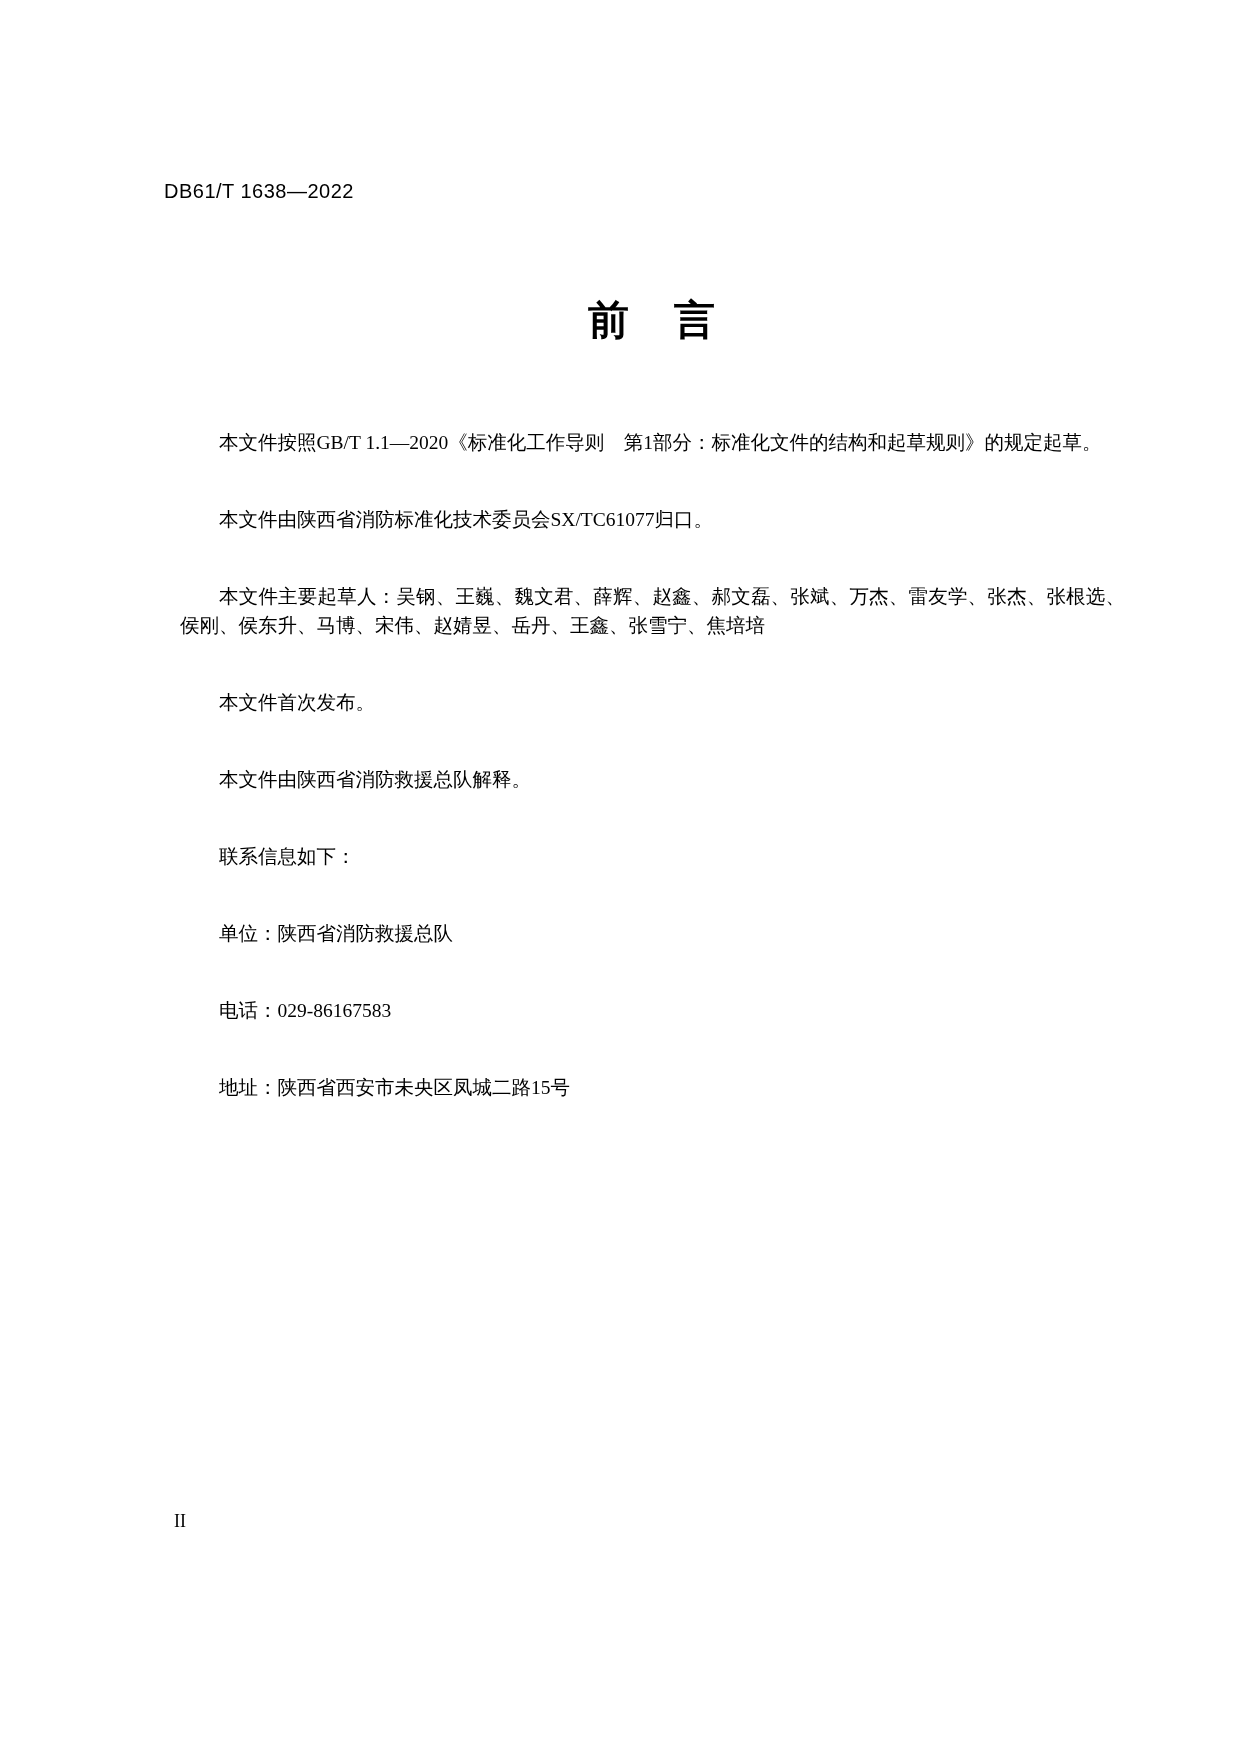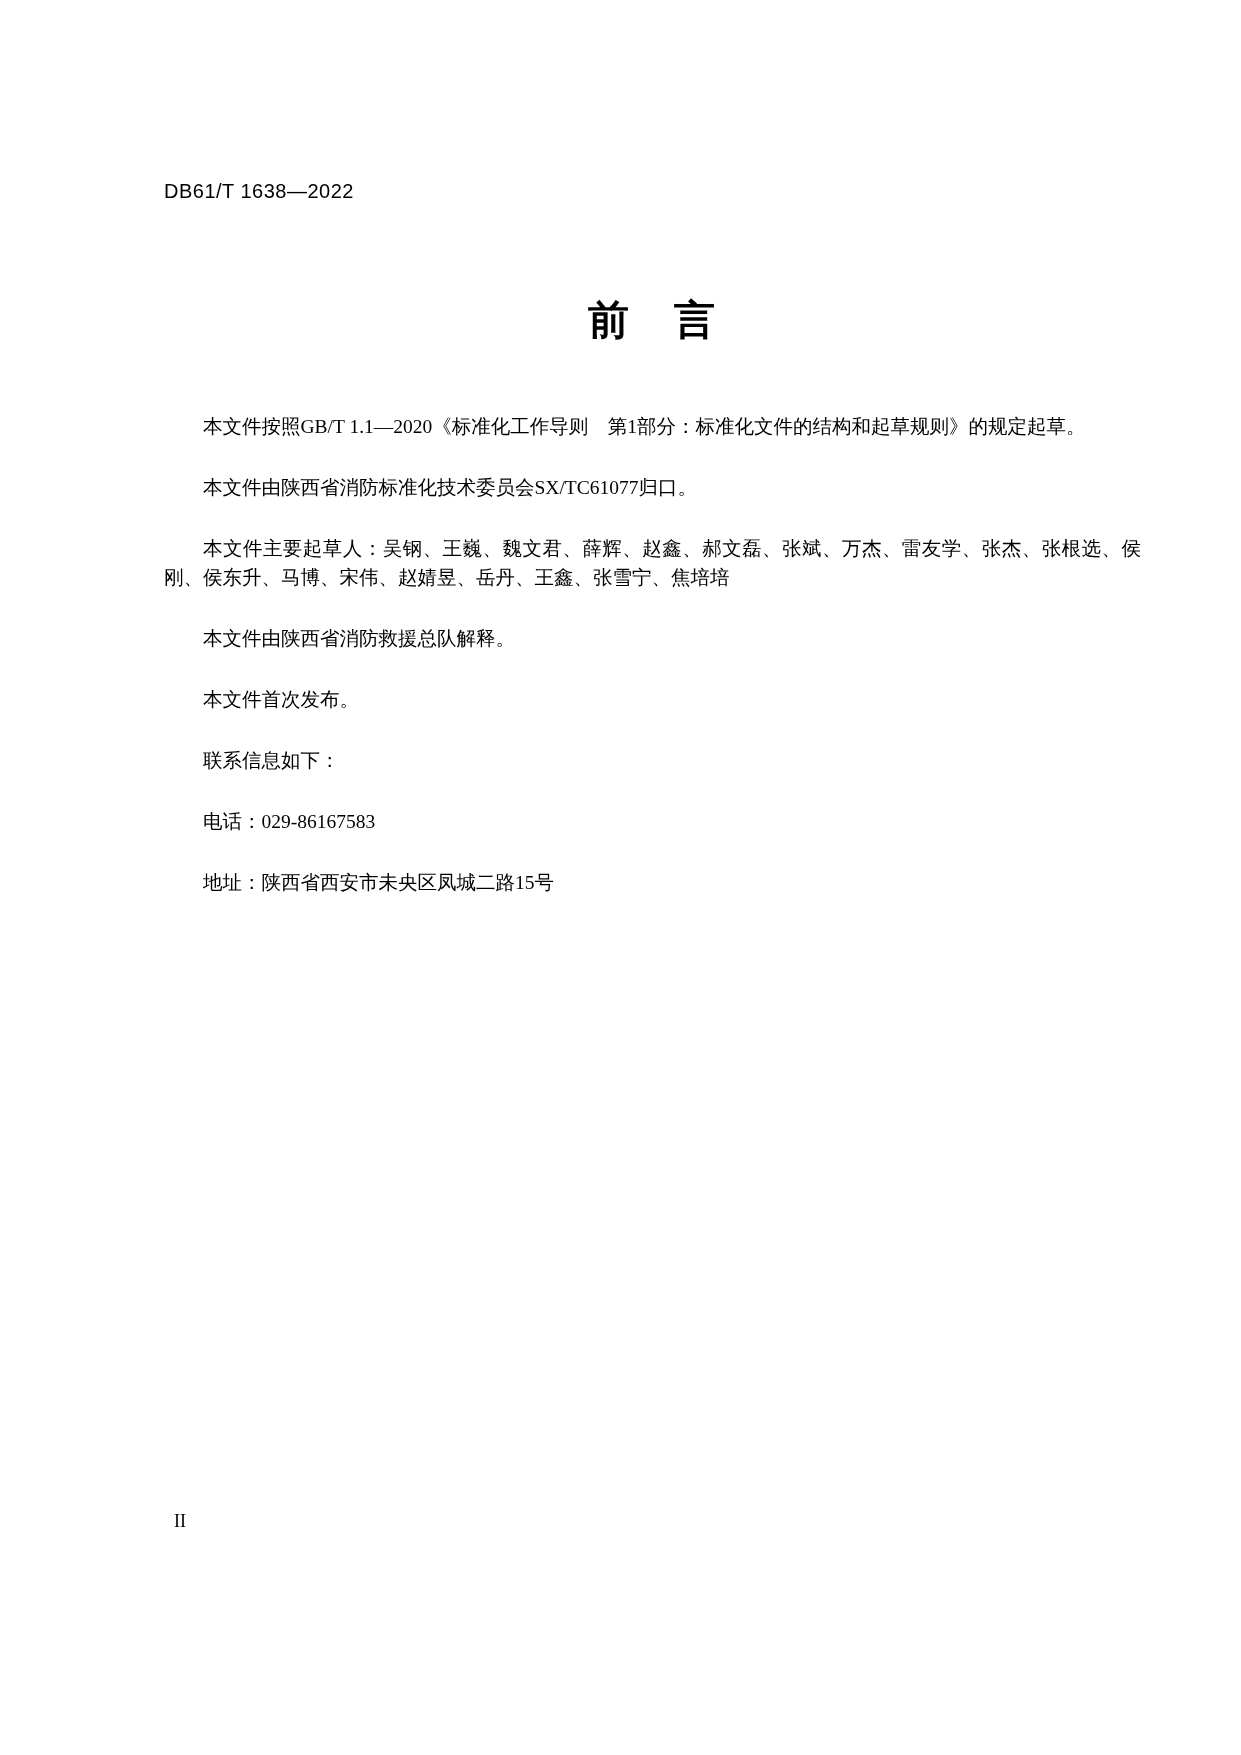--- a/index.html
+++ b/index.html
@@ -39,21 +39,21 @@
     top: 348px;
     left: 100px;
     width: 1041px;
     font-size: 19.5px;
     line-height: 29px;
     text-align: justify;
     color: #000000;
   }
   .doc-body p {
     text-indent: 2em;
-    margin: 0;
+    margin: 16px;
   }
   .doc-footer {
     position: absolute;
     top: 1463px;
     left: 126px;
     font-size: 18px;
     font-family: "Liberation Serif", serif;
     color: #000000;
   }
 </style>
@@ -65,22 +65,23 @@
   <div class="doc-header">
     <span>DB61/T 1638—2022</span>
   </div>
 
   <div class="doc-title">前　言</div>
 
   <div class="doc-body">
     <p>本文件按照GB/T 1.1—2020《标准化工作导则　第1部分：标准化文件的结构和起草规则》的规定起草。</p>
     <p>本文件由陕西省消防标准化技术委员会SX/TC61077归口。</p>
     <p>本文件主要起草人：吴钢、王巍、魏文君、薛辉、赵鑫、郝文磊、张斌、万杰、雷友学、张杰、张根选、侯刚、侯东升、马博、宋伟、赵婧昱、岳丹、王鑫、张雪宁、焦培培</p>
+    <p>本文件首次发布。</p>
     <p>本文件由陕西省消防救援总队解释。</p>
-    <p>本文件首次发布。</p>
     <p>联系信息如下：</p>
+    <p>单位：陕西省消防救援总队</p>
     <p>电话：029-86167583</p>
     <p>地址：陕西省西安市未央区凤城二路15号</p>
   </div>
 
   <div class="doc-footer">II</div>
 
 </div>
 
 </body></html>

